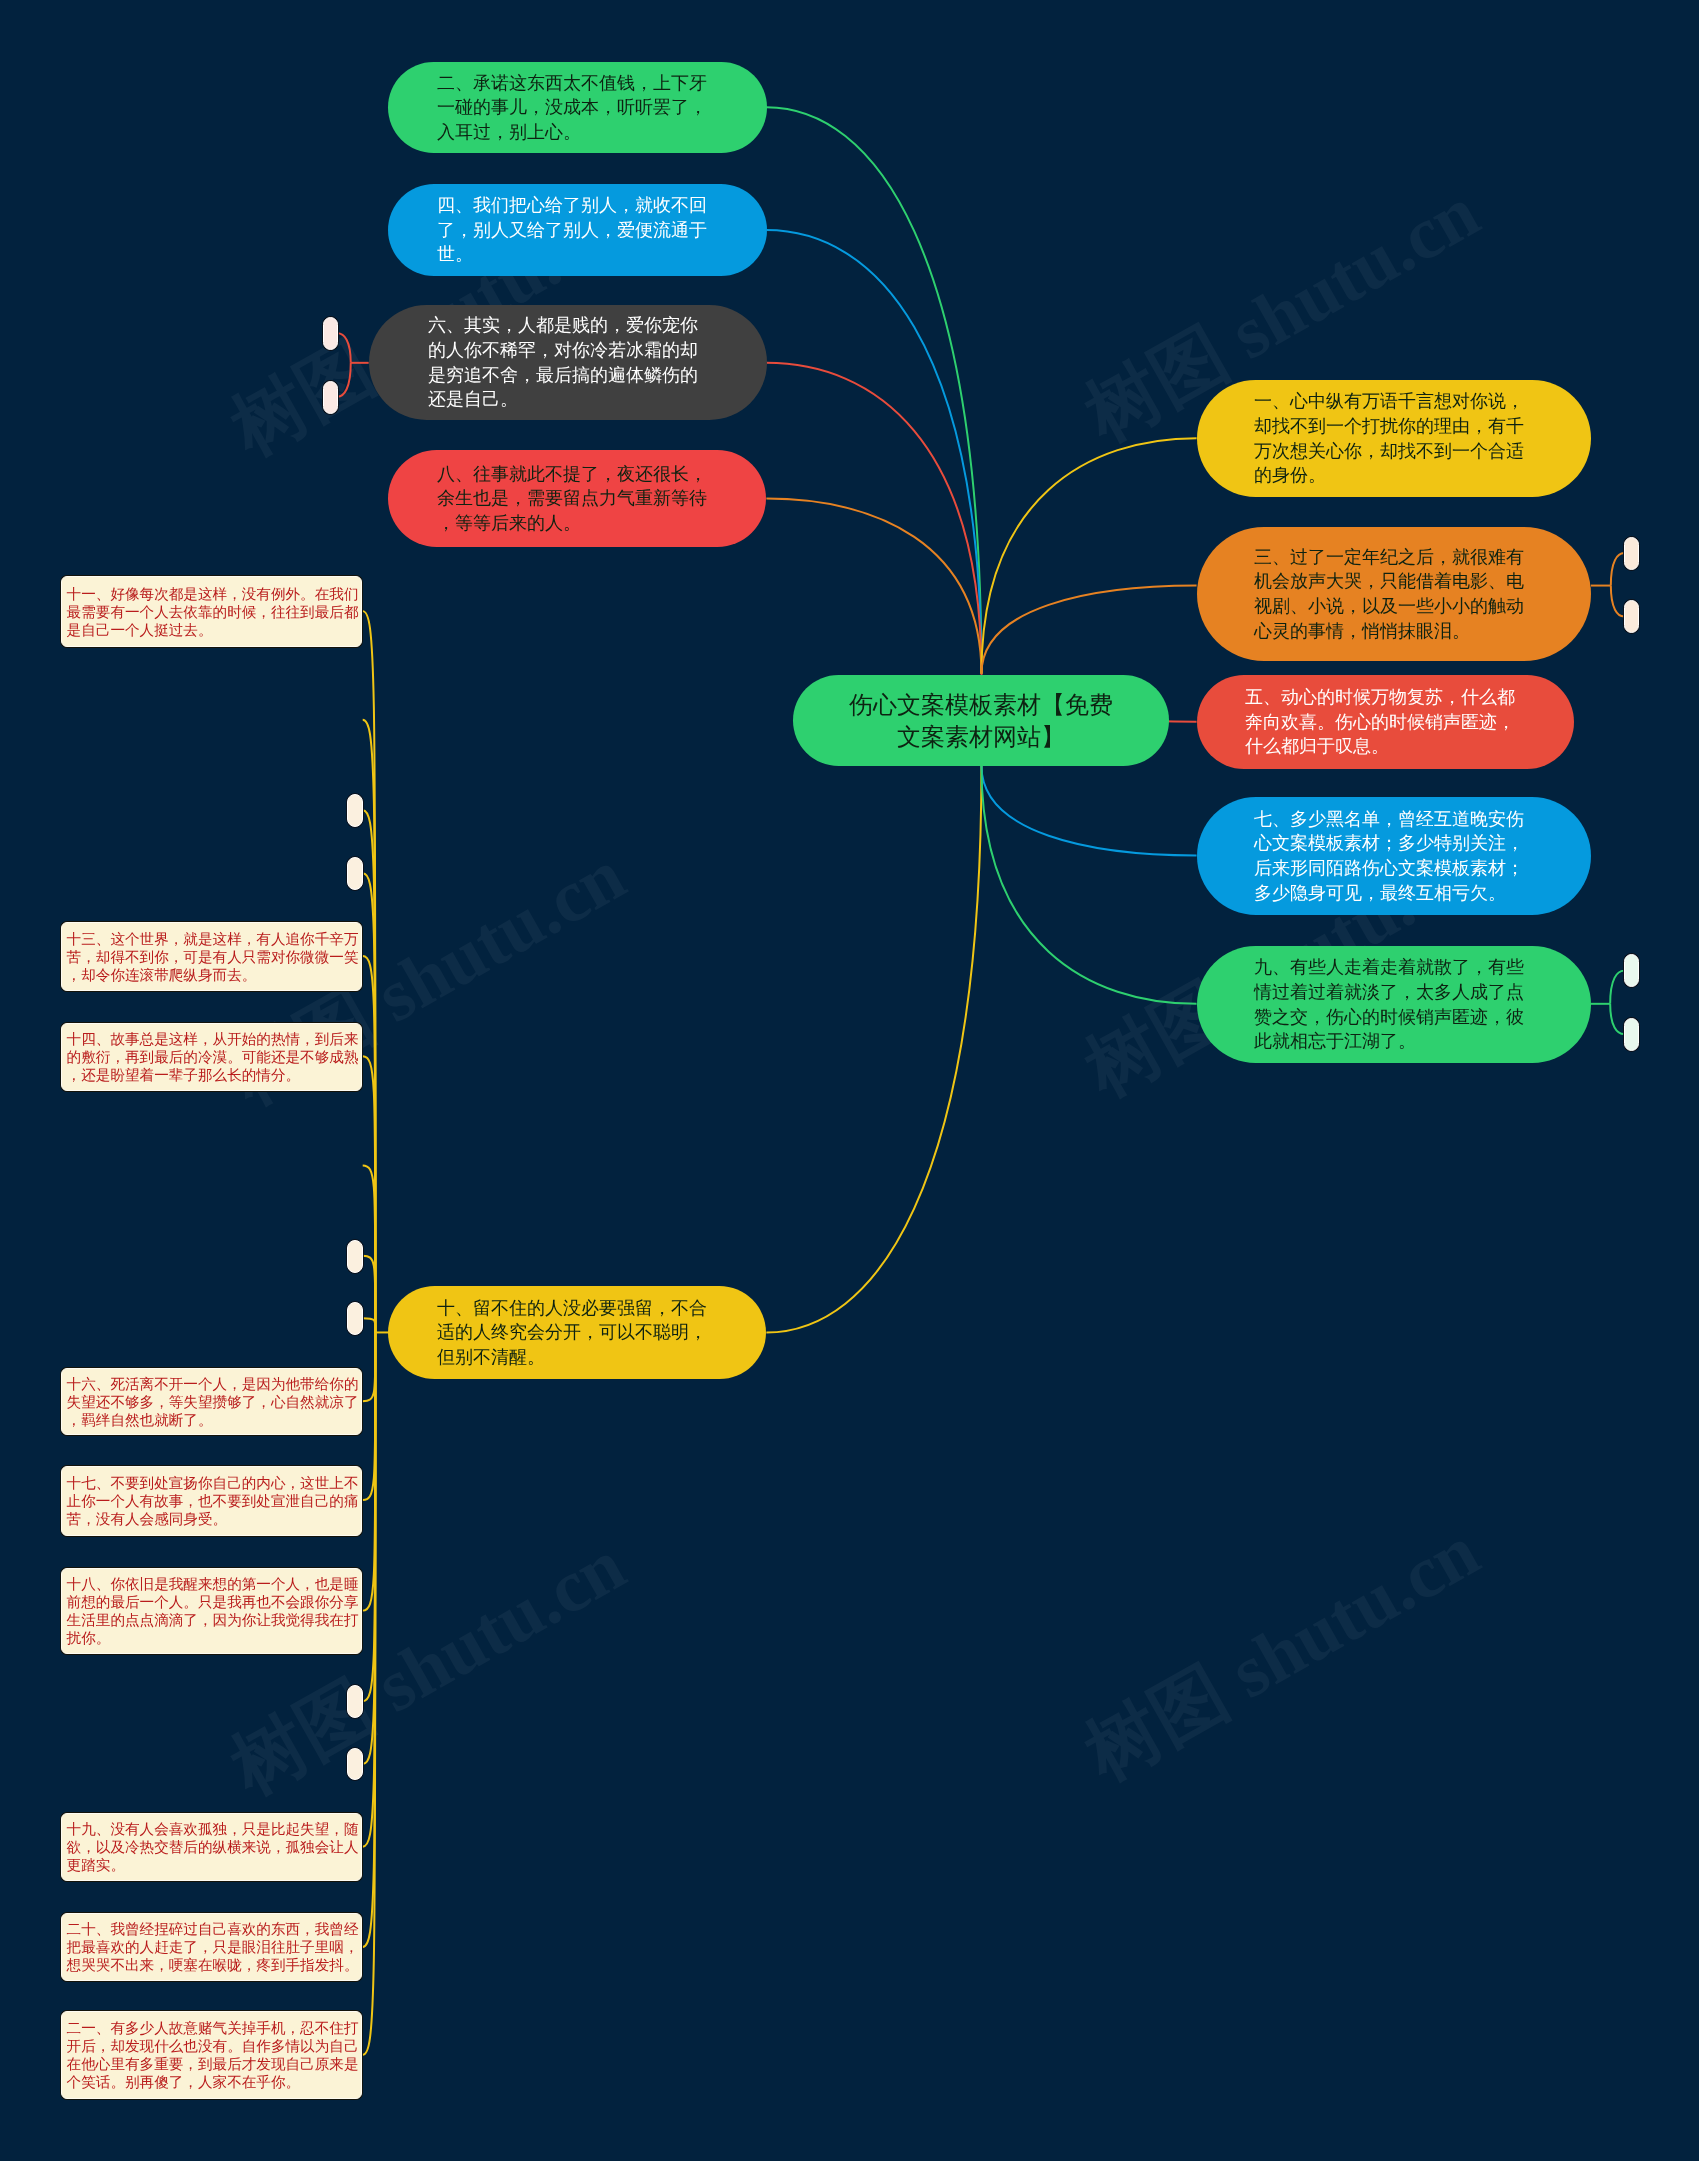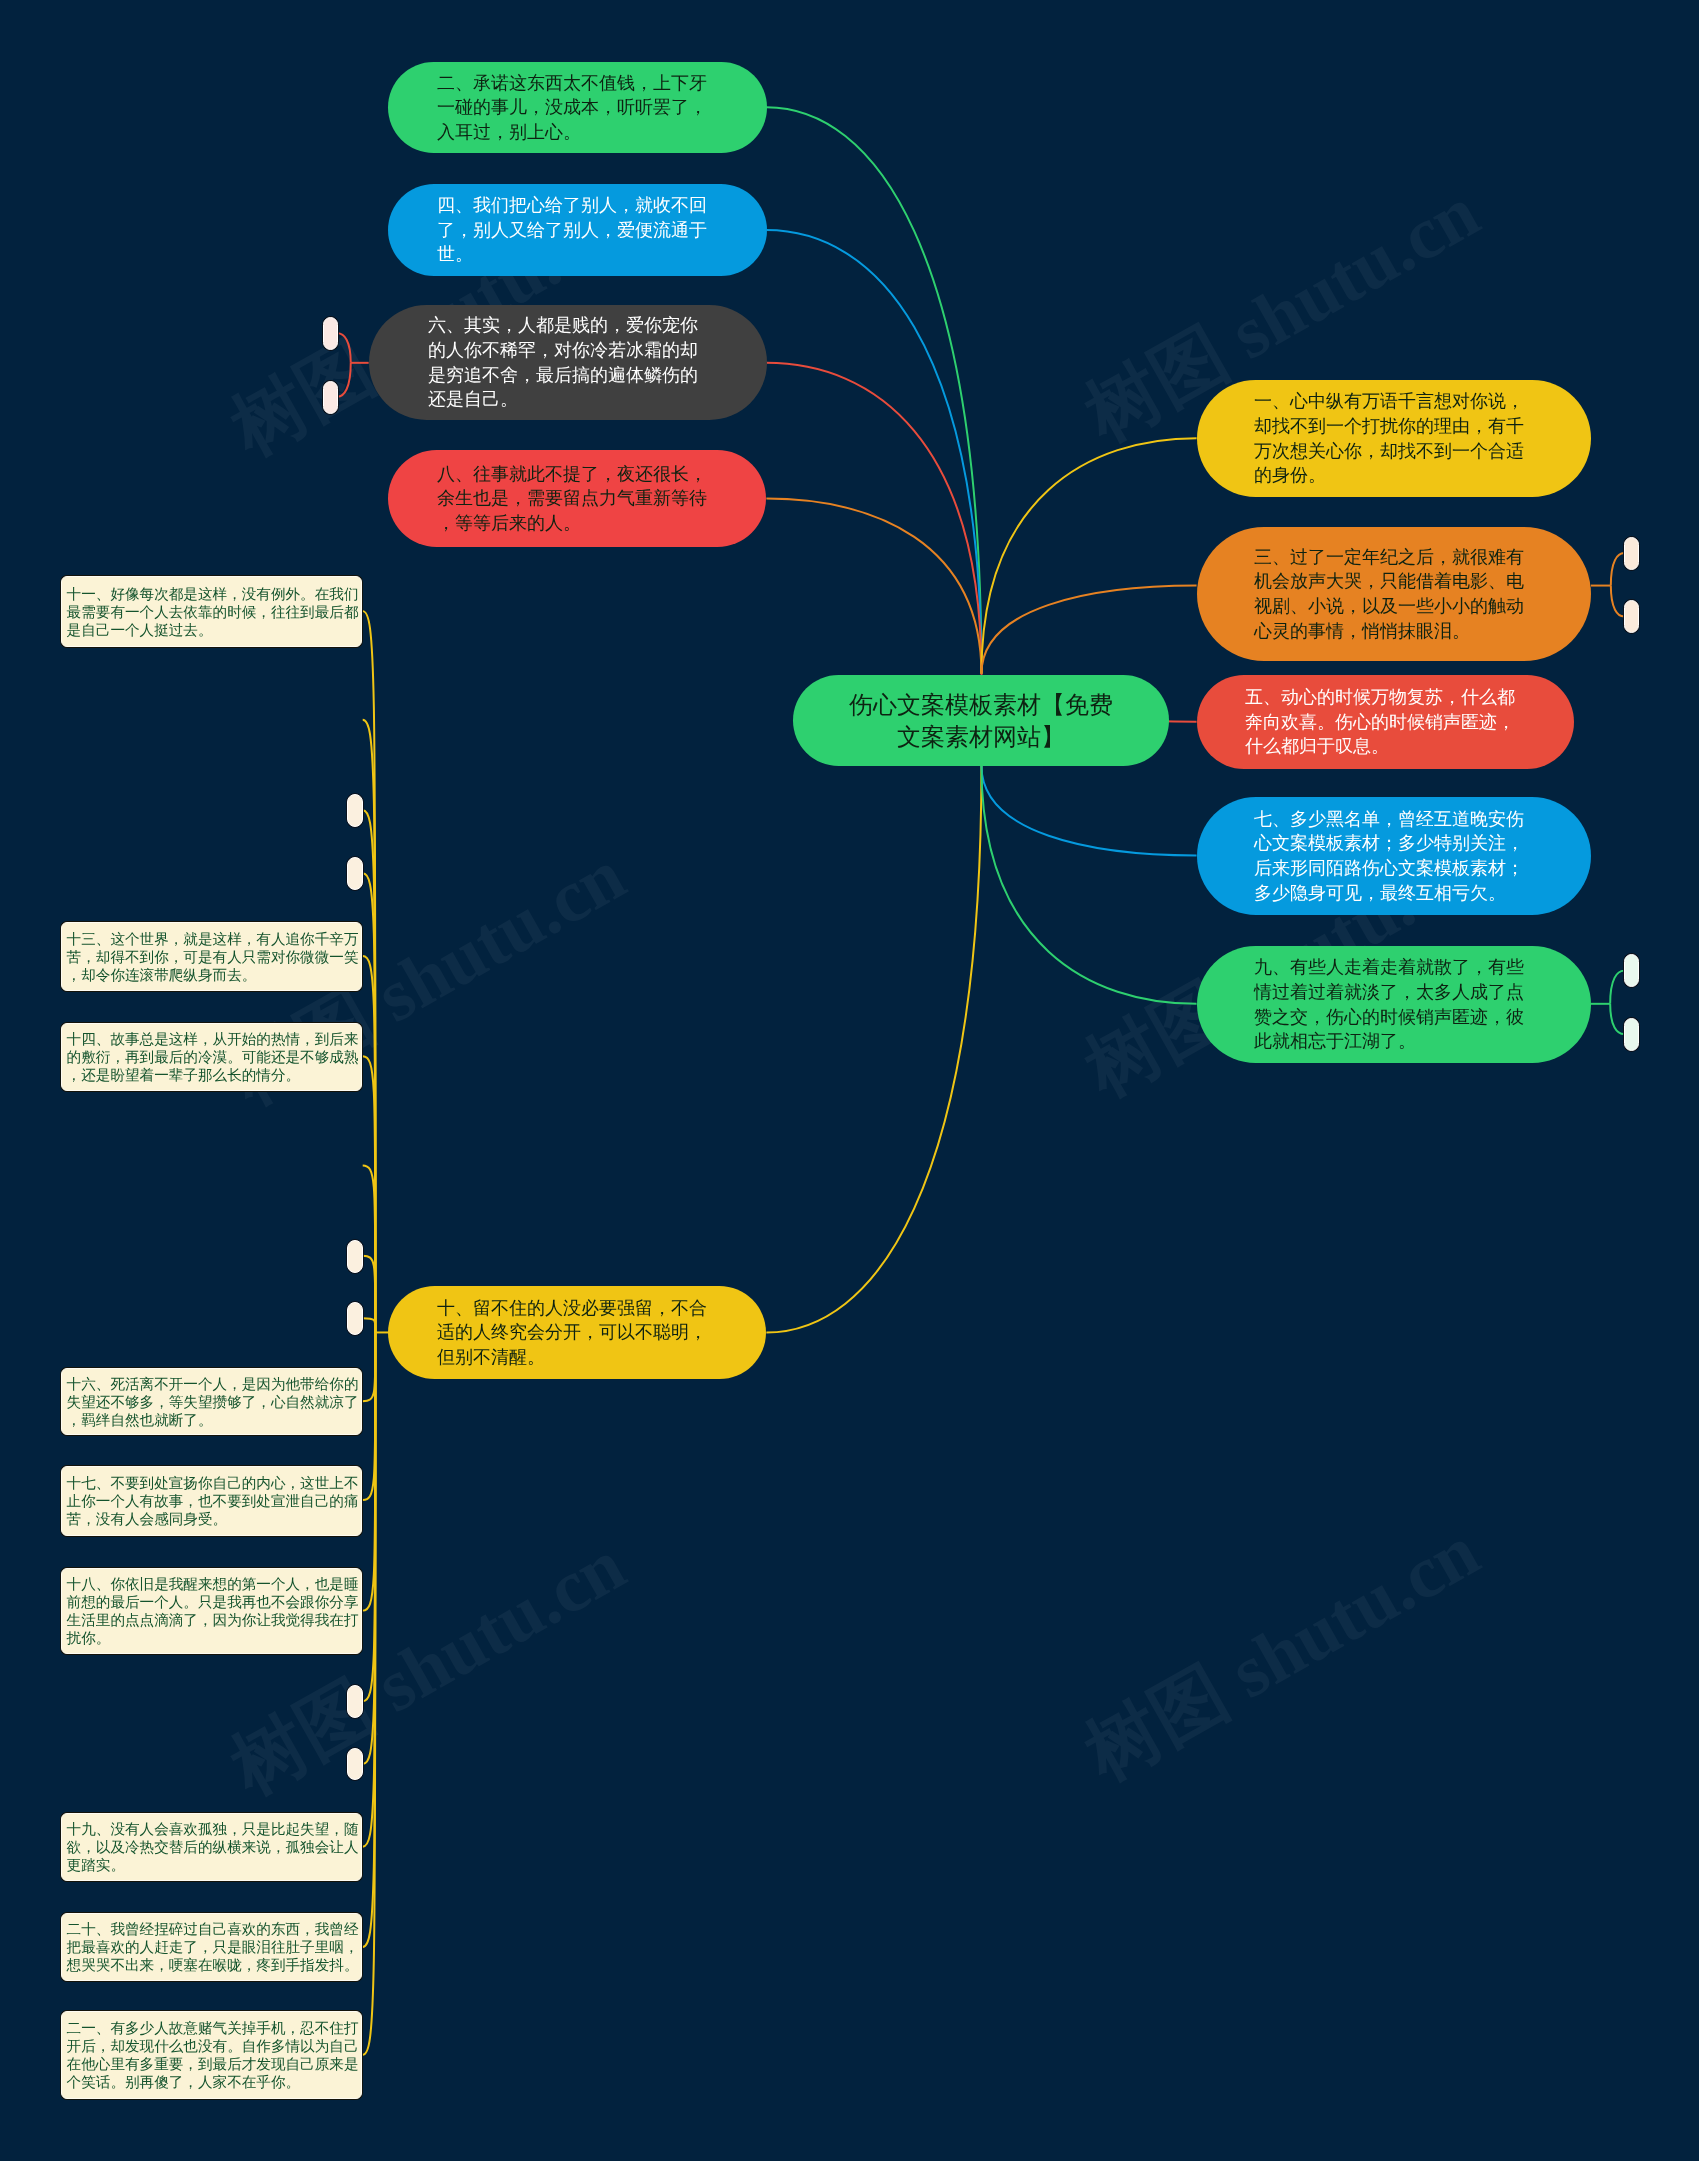--- a/index.html
+++ b/index.html
@@ -14,21 +14,21 @@
       border-radius:663px;}
 .node .tx{width:100%;line-break:anywhere;word-break:break-all;text-align:left;
           font-size:18px;line-height:24.6px;}
 .node.dark .tx{color:#0d2211;}
 .node.white .tx{color:#ffffff;}
 .node.root .tx{text-align:center;}
 .child{position:absolute;box-sizing:border-box;border-radius:6px;border:1.3px solid #fdfbf2;
        background:#fbf3d6;z-index:3;display:flex;align-items:center;
        box-shadow:0 0 0 0.9px #14130a;}
 .child .tx{width:100%;line-break:anywhere;word-break:break-all;font-size:14.6px;
-           line-height:18px;color:#14532d;margin:0 2px 0 4.6px;}
+           line-height:18px;color:#b91c1c;margin:0 2px 0 4.6px;}
 .stub{position:absolute;box-sizing:border-box;border-radius:663px;border:1.3px solid #ffffff;
       background:#fbf0df;z-index:3;box-shadow:0 0 0 0.9px #0d1119;}
 </style>
 </head>
 <body>
 
 <div id="stage">
 <div id="wmlayer">
   <div class="wm" style="left:214px;top:392px;font-size:74px;transform:rotate(-29.5deg)">树图 shutu.cn</div>
   <div class="wm" style="left:1068px;top:378px;font-size:74px;transform:rotate(-29.5deg)">树图 shutu.cn</div>

